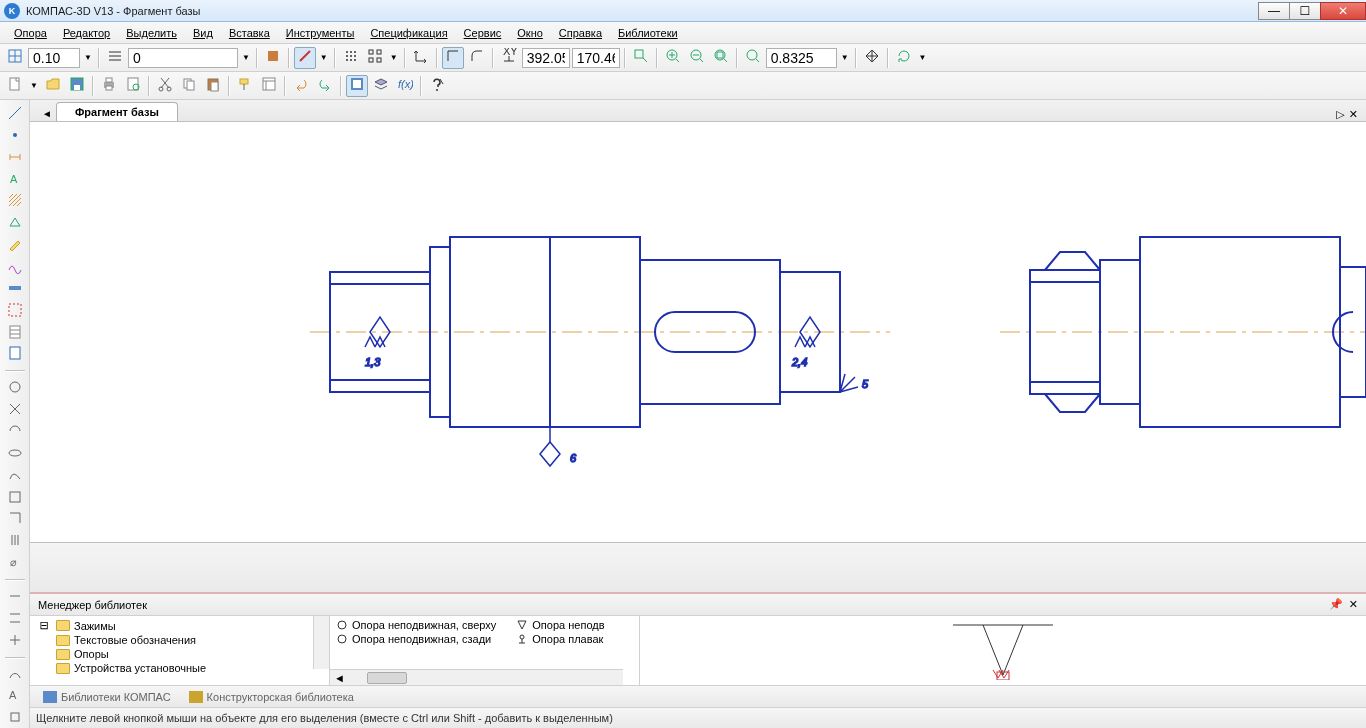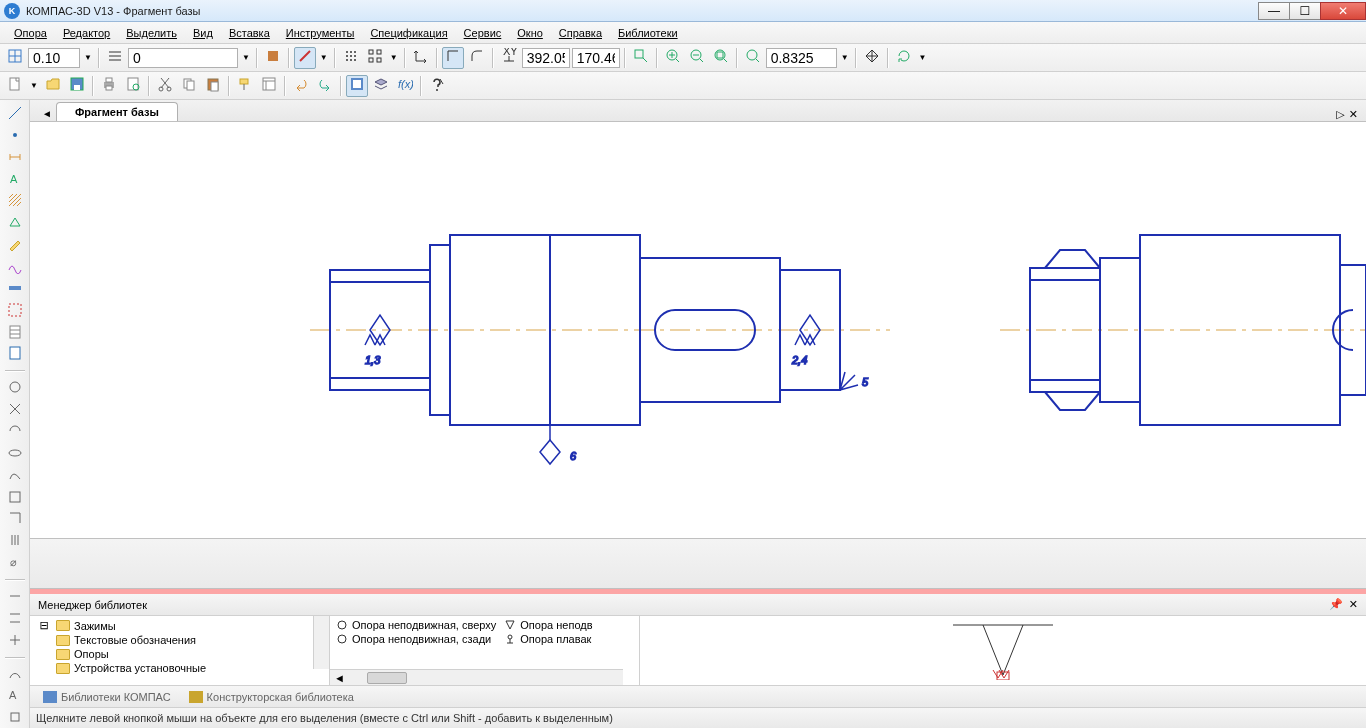--- a/index.html
+++ b/index.html
@@ -37,21 +37,21 @@
 .doc-tabs .arrow { font-size: 10px; padding: 2px 4px; cursor: pointer; }
 .doc-tab { background: #fff; border: 1px solid #b0b0b0; border-bottom: none; padding: 3px 18px; border-radius: 4px 4px 0 0; font-weight: bold; }
 .doc-tabs .right-ctrls { margin-left: auto; display: flex; gap: 4px; }
 
 .canvas { flex: 1; background: #fff; overflow: hidden; position: relative; border-bottom: 1px solid #c0c0c0; }
 .canvas svg { width: 100%; height: 100%; }
 
 .prop-panel { height: 50px; background: linear-gradient(#f4f4f4,#eaeaea); border-bottom: 1px solid #c0c0c0; }
 
 
-.libmgr { border-top: 5px solid #fca5a5; }
+.libmgr { border-top: 1px solid #fca5a5; }
 .libmgr-head { height: 22px; background: linear-gradient(#f6f6f6,#e9e9e9); display: flex; align-items: center; padding: 0 8px; border-bottom: 1px solid #d0d0d0; }
 .libmgr-head .ctrls { margin-left: auto; display: flex; gap: 6px; font-size: 11px; cursor: pointer; }
 .libmgr-body { height: 70px; display: flex; background: #fff; border-bottom: 1px solid #d0d0d0; }
 .libmgr-tree { width: 300px; border-right: 1px solid #d0d0d0; overflow: hidden; padding: 2px; position: relative; }
 .libmgr-list { width: 310px; border-right: 1px solid #d0d0d0; padding: 2px; position: relative; overflow: hidden; }
 .libmgr-preview { flex: 1; display: flex; align-items: flex-start; justify-content: center; padding-top: 4px; }
 .tree-item, .list-item { display: flex; align-items: center; gap: 4px; padding: 1px 4px; white-space: nowrap; }
 .folder-icon { width: 14px; height: 11px; background: #f7d774; border: 1px solid #c9a52e; border-radius: 1px; }
 .sup-icon { width: 12px; height: 12px; }
 .scroll-v { position: absolute; right: 0; top: 0; bottom: 16px; width: 16px; background: #f0f0f0; border-left: 1px solid #d0d0d0; }
@@ -568,21 +568,21 @@
               <span>Опоры</span>
             </div>
           <div class="tree-item">
               <span style="width:16px"></span>
               <span class="folder-icon"></span>
               <span>Устройства установочные</span>
             </div>
           <div class="scroll-v"></div>
         </div>
         <div class="libmgr-list">
-          <div style="display:flex;">
+          <div style="display:flex;gap:12px">
             <div style="flex:1">
               <div class="list-item">
                   <svg class="sup-icon" viewBox="0 0 12 12">
                     <circle cx="6" cy="6" r="4" fill="none" stroke="#333"></circle>
                   </svg>
                   <span>Опора неподвижная, сверху</span>
                 </div>
               <div class="list-item">
                   <svg class="sup-icon" viewBox="0 0 12 12">
                     <circle cx="6" cy="6" r="4" fill="none" stroke="#333"></circle>

